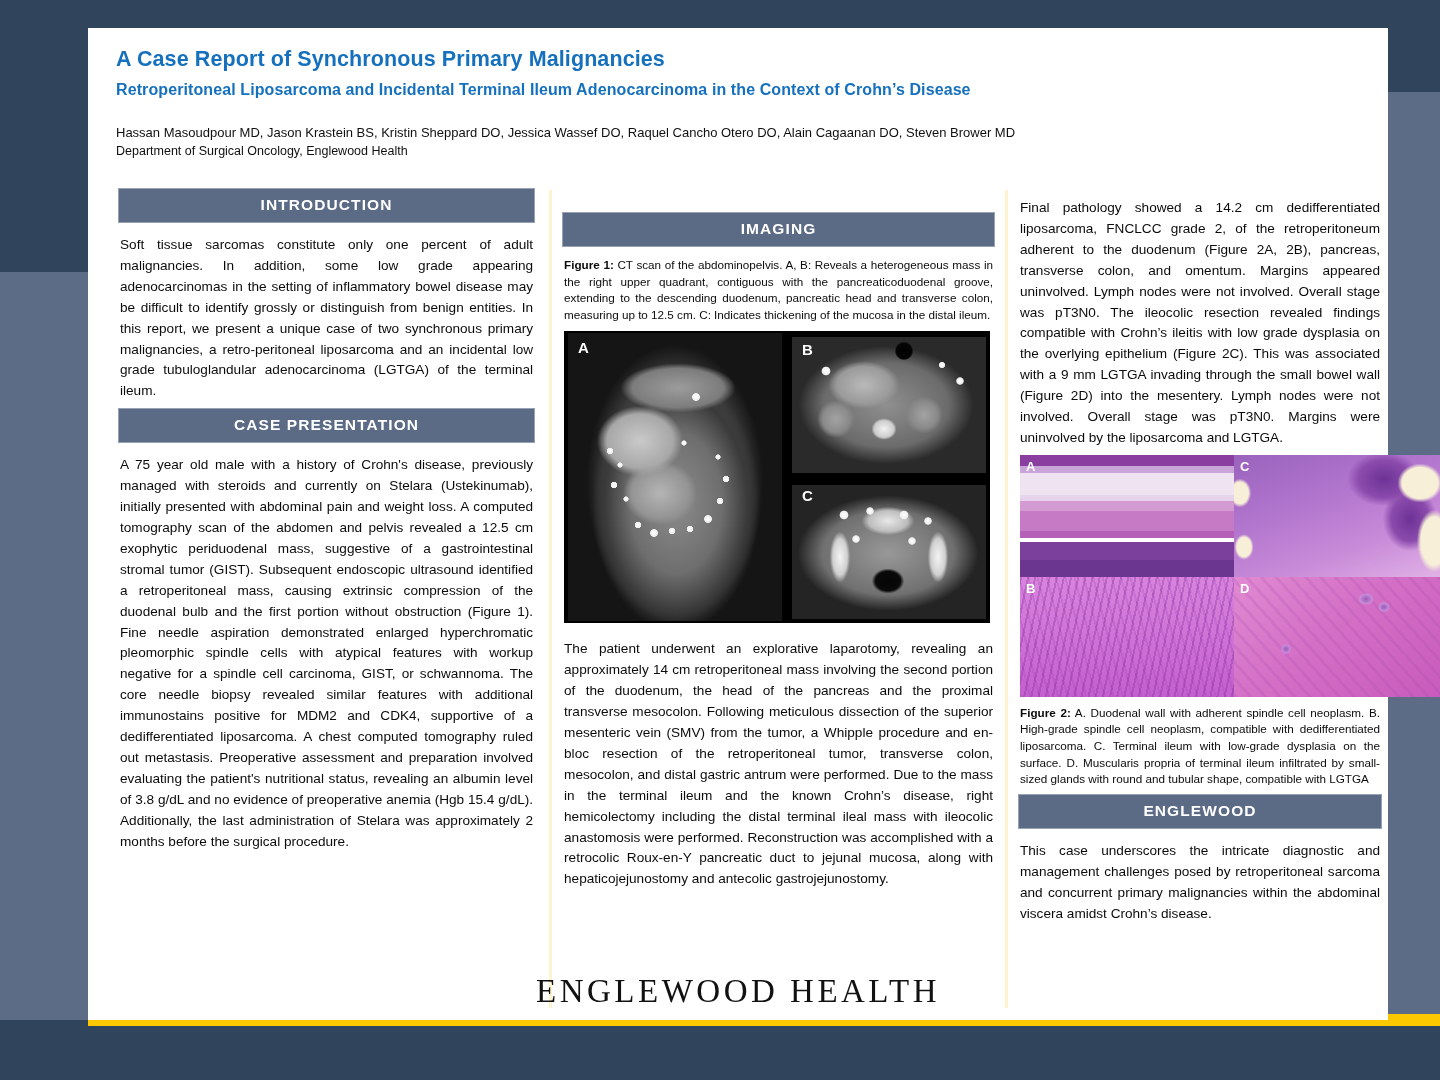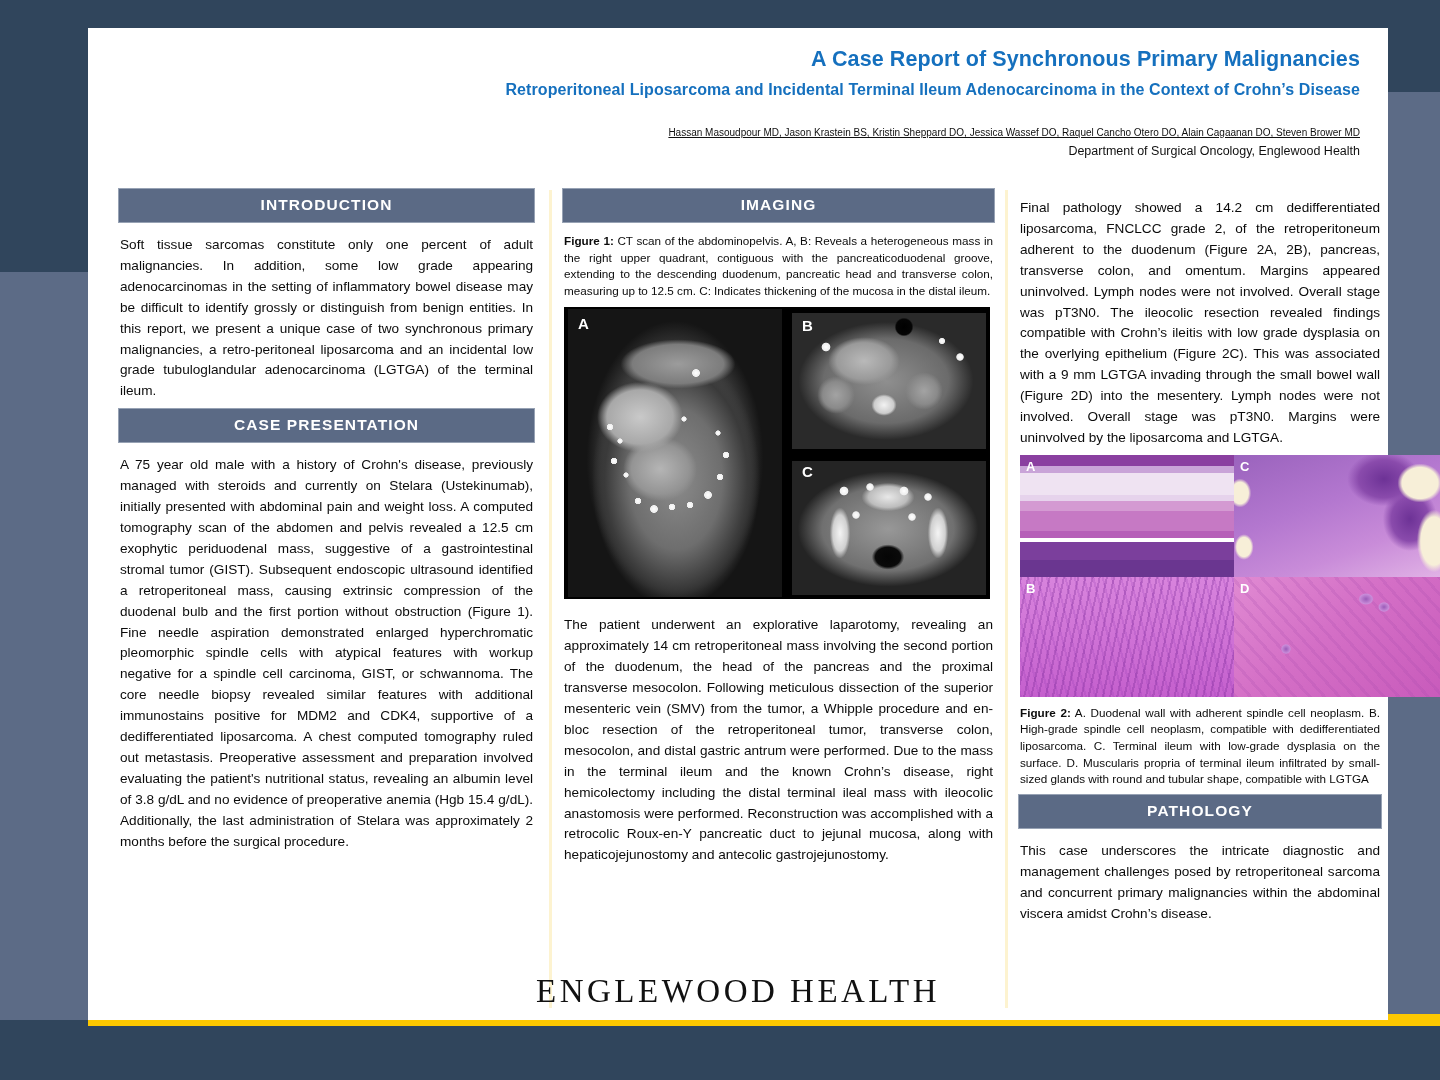--- a/index.html
+++ b/index.html
@@ -20,40 +20,40 @@
   .frame-gold      { position:absolute; left:88px; bottom:54px; width:1352px; height:12px; background:#fdc800; }
 
   
   .poster {
     position:absolute; left:88px; top:28px;
     width:1300px; height:992px;
     background:#ffffff;
   }
 
   
-  .head { padding:16px 28px 4px; text-align:right; }
+  .head { padding:16px 28px 4px; text-align:left; }
   .title-l1, .title-l2 {
     color:#1570be;
     font-weight:bold;
     letter-spacing:0.1px;
   }
   .title-l1 { font-size:21.5px; line-height:30px; }
   .title-l2 { font-size:16px; line-height:32px; }
-  .authors  { font-size:10px; color:#101010; margin-top:17px; line-height:20px;text-decoration:underline; }
+  .authors  { font-size:13px; color:#101010; margin-top:17px; line-height:20px; }
   .dept     { font-size:12.5px; color:#101010; line-height:16px; }
 
   
   .cols {
     position:absolute; left:12px; top:160px;
     width:1300px; height:830px;
     display:flex;
   }
   .col { position:relative; }
   .col-a { width:452px; padding:0 14px 0 18px; }
-  .col-b { width:456px; padding:0 10px; }
+  .col-b { width:456px; padding:0 10px;margin-top:24px; }
   .col-c { width:392px; padding:0 18px 0 10px; flex:1; }
   .divider {
     width:3px; background:#fdf3d0; margin-top:2px; height:818px; flex:0 0 3px;
   }
 
   
   .sechead {
     background:#5b6a85;
     color:#ffffff;
     font-weight:bold;
@@ -271,20 +271,20 @@
         <div class="hp hC"></div>
         <div class="hp hD"></div>
         <div class="hp-letter" style="left:6px;   top:4px;">A</div>
         <div class="hp-letter" style="left:6px;   top:126px;">B</div>
         <div class="hp-letter" style="left:220px; top:4px;">C</div>
         <div class="hp-letter" style="left:220px; top:126px;">D</div>
       </div>
 
       <div class="cap"><span class="lbl">Figure 2:</span><span> A. Duodenal wall with adherent spindle cell neoplasm. B. High-grade spindle cell neoplasm, compatible with dedifferentiated liposarcoma. C. Terminal ileum with low-grade dysplasia on the surface. D. Muscularis propria of terminal ileum infiltrated by small-sized glands with round and tubular shape, compatible with LGTGA</span></div>
 
-      <div class="sechead">PATHOLOGY</div>
+      <div class="sechead">ENGLEWOOD</div>
       <div class="body-txt">This case underscores the intricate diagnostic and management challenges posed by retroperitoneal sarcoma and concurrent primary malignancies within the abdominal viscera amidst Crohn’s disease.</div>
     </div>
   </div>
 
   <div style="position:absolute; left:0; bottom:10px; width:1300px; text-align:center;
               font-family:'Liberation Serif', serif; font-size:33px; letter-spacing:3.5px; color:#111;">ENGLEWOOD HEALTH</div>
 </div>
 
 </body></html>

